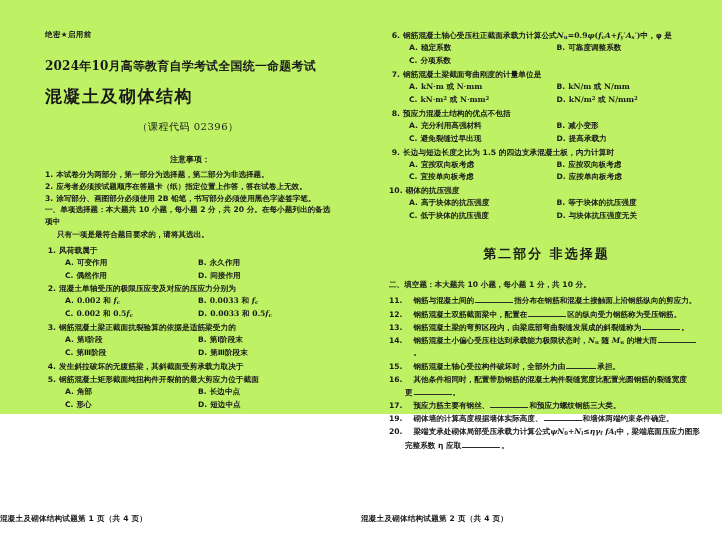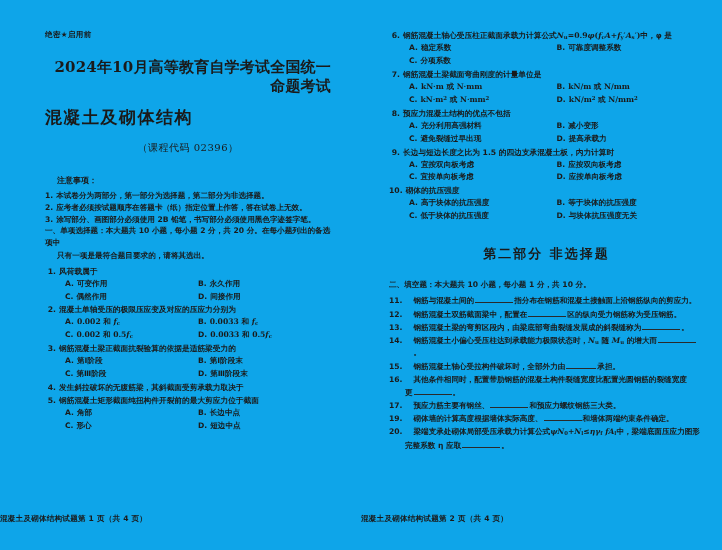--- a/index.html
+++ b/index.html
@@ -10,43 +10,43 @@
   body {
     width: 722px;
     height: 550px;
     overflow: hidden;
     font-family: "DejaVu Sans", "Liberation Sans", sans-serif;
     color: #1a1a1a;
   }
   .page {
     position: relative;
     width: 722px;
-    height: 550px;
-    background: #0ea5e9;
+    height: 414px;
+    background: #bef264;
     display: flex;
   }
   .col {
     position: relative;
     width: 361px;
     height: 550px;
     box-sizing: border-box;
   }
   .col-left  { padding: 30px 30px 0 45px; }
   .col-right { padding: 30px 18px 0 28px; }
 
   
   .secret {
     font-size: 7.5px;
     font-weight: bold;
     letter-spacing: .4px;
     margin-bottom: 18px;
   }
   .title-main {
-    text-align: right;
-    font-size: 15px;
+    text-align: left;
+    font-size: 12px;
     font-weight: bold;
     font-family: "DejaVu Serif", "Liberation Serif", serif;
     letter-spacing: .2px;
     margin: 15px 0 10px 0;
   }
   .title-sub {
     font-size: 17px;
     font-weight: bold;
     font-family: "DejaVu Serif", "Liberation Serif", serif;
     letter-spacing: 1.5px;
@@ -55,21 +55,22 @@
   .title-code {
     text-align: center;
     font-size: 10px;
     font-family: "DejaVu Serif", "Liberation Serif", serif;
     letter-spacing: .5px;
     margin: 0 0 20px 0;
   }
   .notice-head {
     font-size: 8px;
     font-weight: bold;
-    margin: 0 0 4px 12px;
+    margin: 0 0 4px 4px;
+    text-align: center;
   }
   .notice-item {
     font-size: 7.6px;
     font-weight: bold;
     line-height: 1.55;
     padding-left: 0;
     display: flex;
     gap: 3px;
   }
   .notice-item .n { flex: 0 0 auto; }

